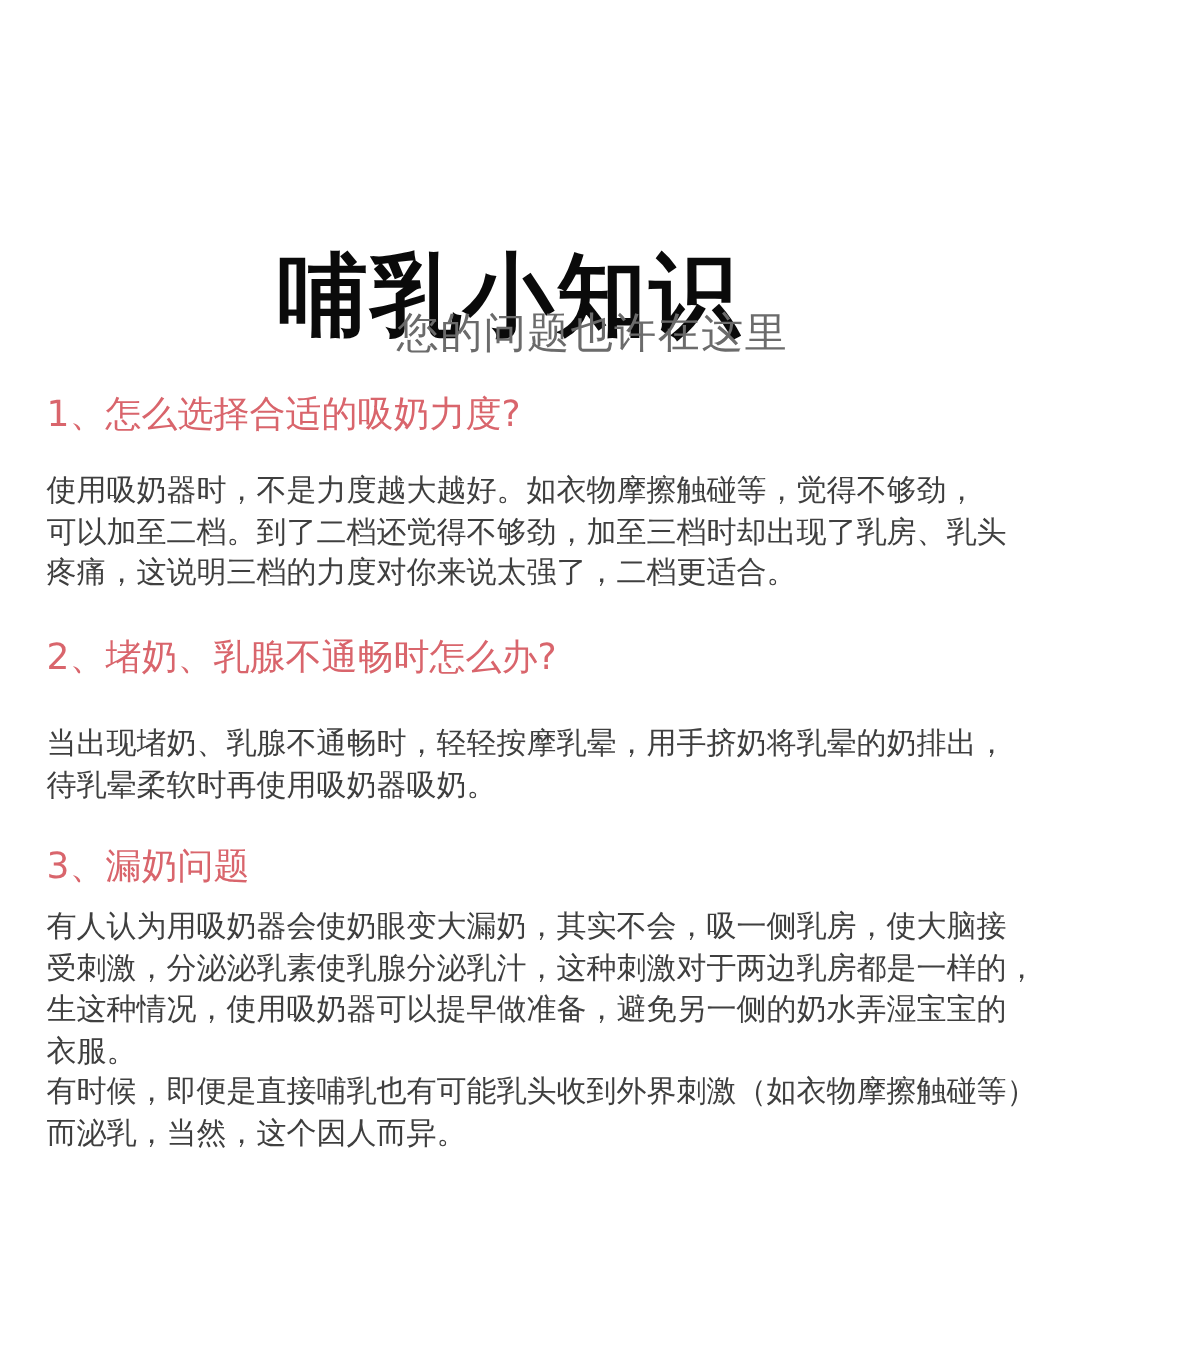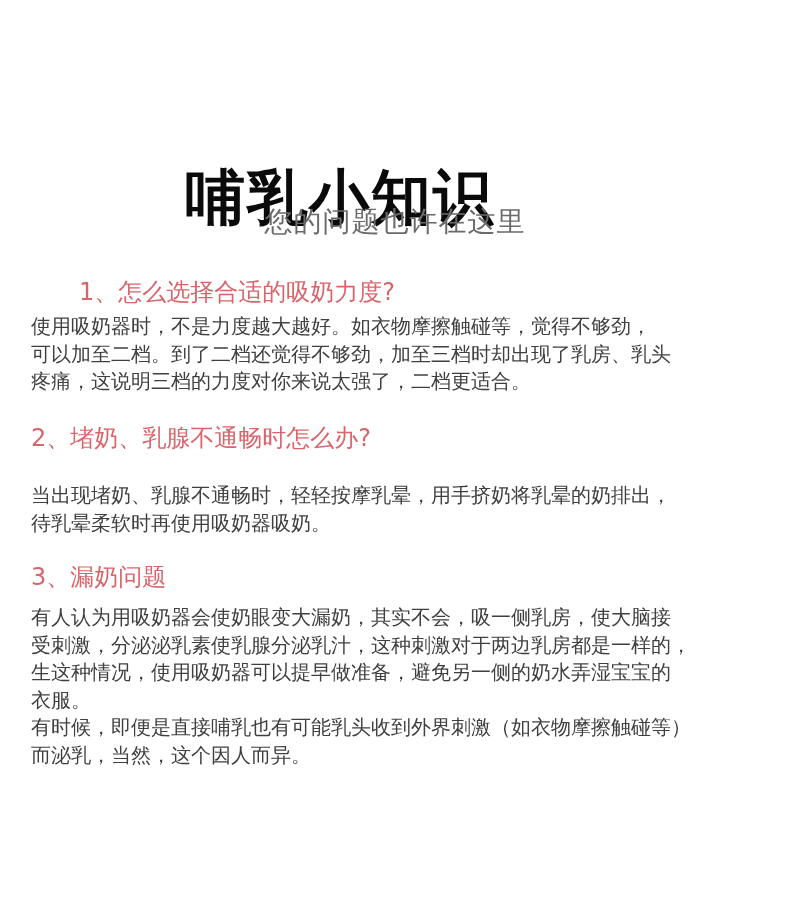--- a/index.html
+++ b/index.html
@@ -57,21 +57,21 @@
       display: block;
       white-space: nowrap;
     }
   </style>
 </head>
 <body>
 
 <h1 class="title">哺乳小知识</h1>
 <div class="subtitle">您的问题也许在这里</div>
 
-<div class="section-heading" style="top:276px;margin-left:48px;">1、怎么选择合适的吸奶力度?</div>
+<div class="section-heading" style="top:260px;">1、怎么选择合适的吸奶力度?</div>
 <div class="paragraph" style="top:313px;">
   <span class="line">使用吸奶器时，不是力度越大越好。如衣物摩擦触碰等，觉得不够劲，</span>
   <span class="line">可以加至二档。到了二档还觉得不够劲，加至三档时却出现了乳房、乳头</span>
   <span class="line">疼痛，这说明三档的力度对你来说太强了，二档更适合。</span>
 </div>
 
 <div class="section-heading" style="top:422px;">2、堵奶、乳腺不通畅时怎么办?</div>
 <div class="paragraph" style="top:482px;">
   <span class="line">当出现堵奶、乳腺不通畅时，轻轻按摩乳晕，用手挤奶将乳晕的奶排出，</span>
   <span class="line">待乳晕柔软时再使用吸奶器吸奶。</span>

